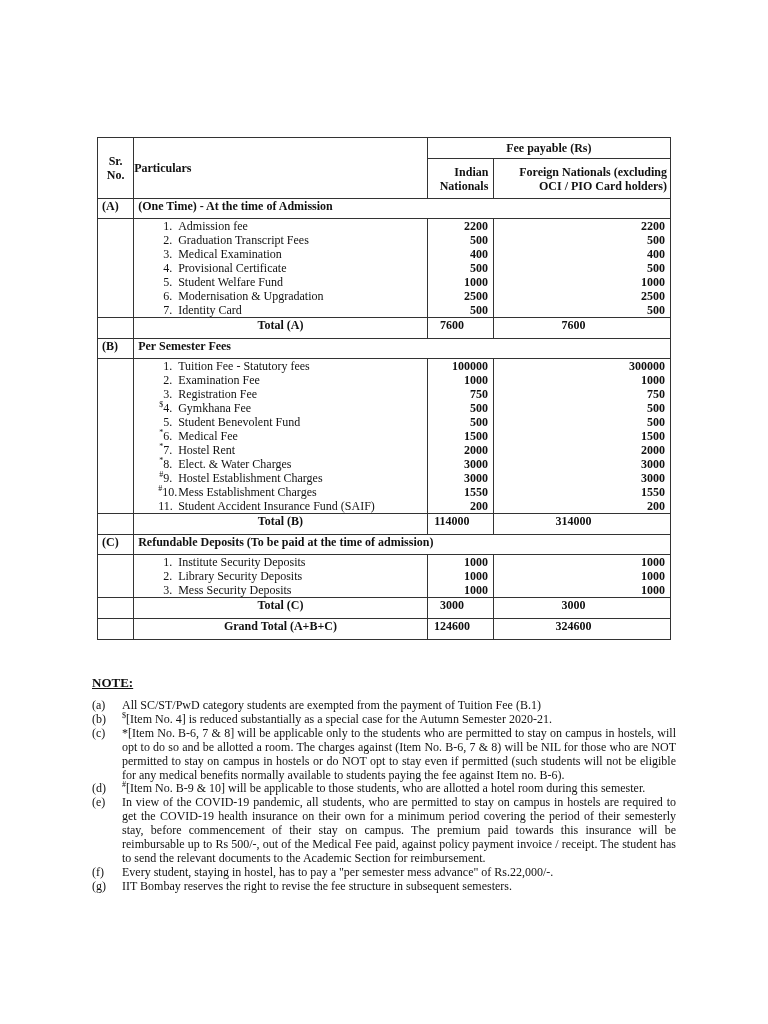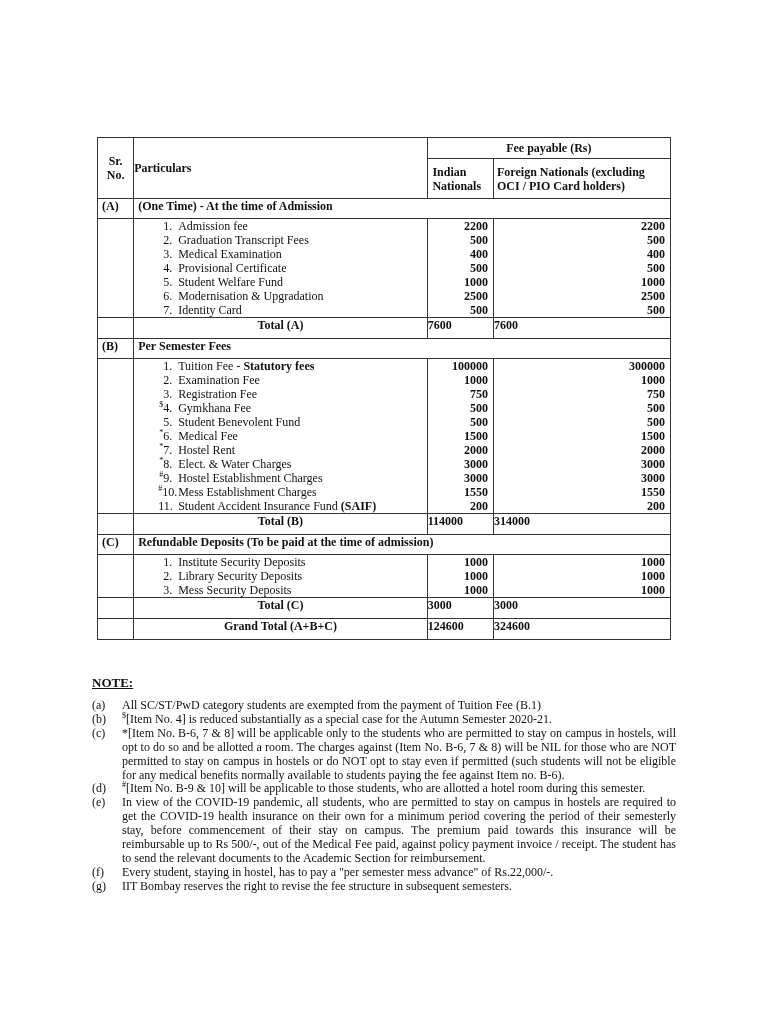--- a/index.html
+++ b/index.html
@@ -18,34 +18,34 @@
     }
     table.fees td, table.fees th { border: 1.4px solid #333; padding: 0; vertical-align: top; }
     th { font-weight: bold; }
     .c-sr { width: 36px; }
     .c-part { width: 292px; }
     .c-ind { width: 66px; }
     .c-for { width: 176px; }
     .hdr-sr { text-align: center; vertical-align: middle !important; height: 60px; }
     .hdr-part { text-align: left; vertical-align: middle !important; }
     .hdr-fee { text-align: center; height: 20px; vertical-align: middle !important; }
-    .hdr-sub { text-align: left; height: 38px; vertical-align: middle !important; margin-top: 15px; }
+    .hdr-sub { text-align: right; height: 38px; vertical-align: middle !important; margin-top: 15px; }
     .sec td { height: 19px; vertical-align: middle; font-weight: bold; }
     .sec .sr { padding-left: 4px; }
     .sec .lbl { padding-left: 4px; }
     .items td { padding-top: 4px; padding-bottom: 4px; }
     .items .names { padding-left: 24px; }
     .items .vals { text-align: right; padding-right: 5px; font-weight: bold; margin-top: 20px; }
     .item-line { height: 14px; white-space: nowrap; }
     .tot td { height: 20px; vertical-align: middle; font-weight: bold; font-family: Liberation Serif, serif; }
     .tot .lbl { text-align: center; }
-    .tot .num { text-align: left; padding-right: 17px; }
+    .tot .num { text-align: center; padding-right: 17px; }
     sup { font-size: 8px; line-height: 0; }
     .mark { display: inline-block; width: 14px; text-align: right; }
-    .bold { font-weight: bold; margin-top: 11px; }
+    .bold { font-weight: normal; margin-top: 11px; }
 
     .note-head {
       position: absolute; left: 92px; top: 675px; font-weight: bold;
       font-size: 13px; text-decoration: underline;
     }
     .notes {
       position: absolute; left: 92px; top: 699px; width: 584px;
       font-size: 12px; line-height: 13.9px;
     }
     .note { display: flex; }

